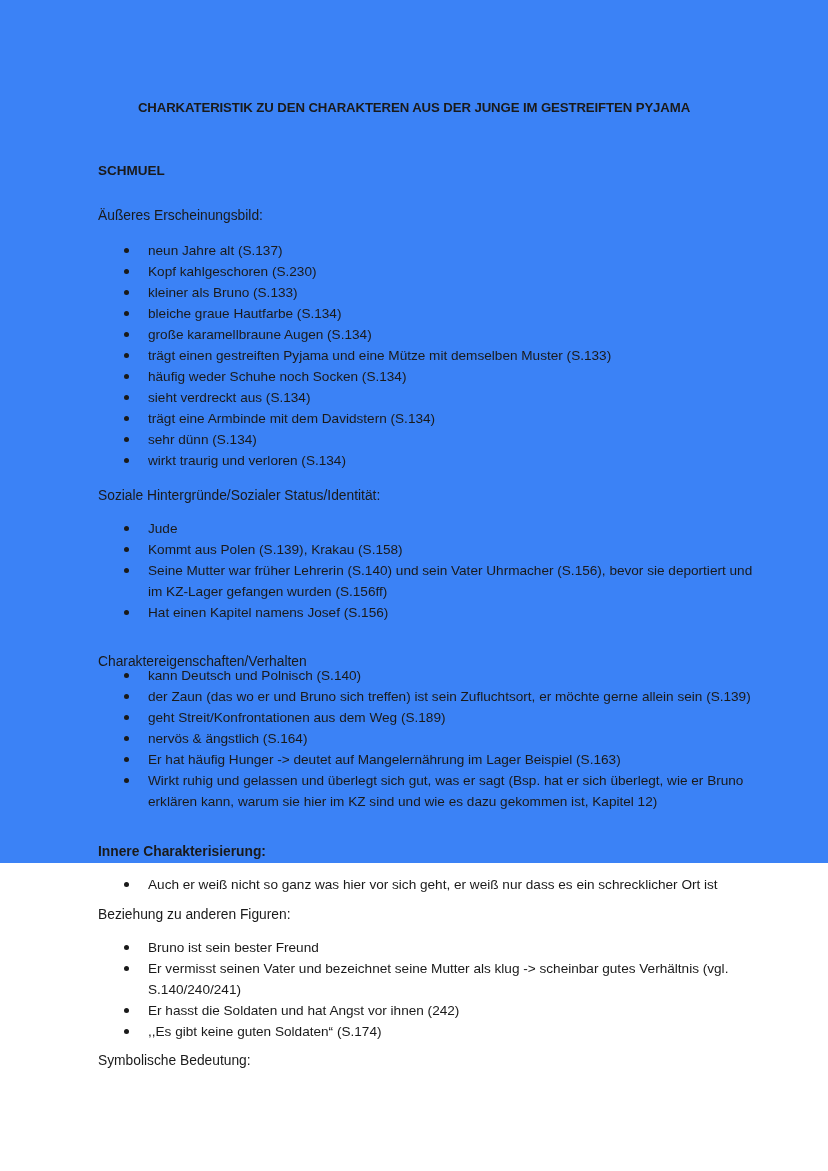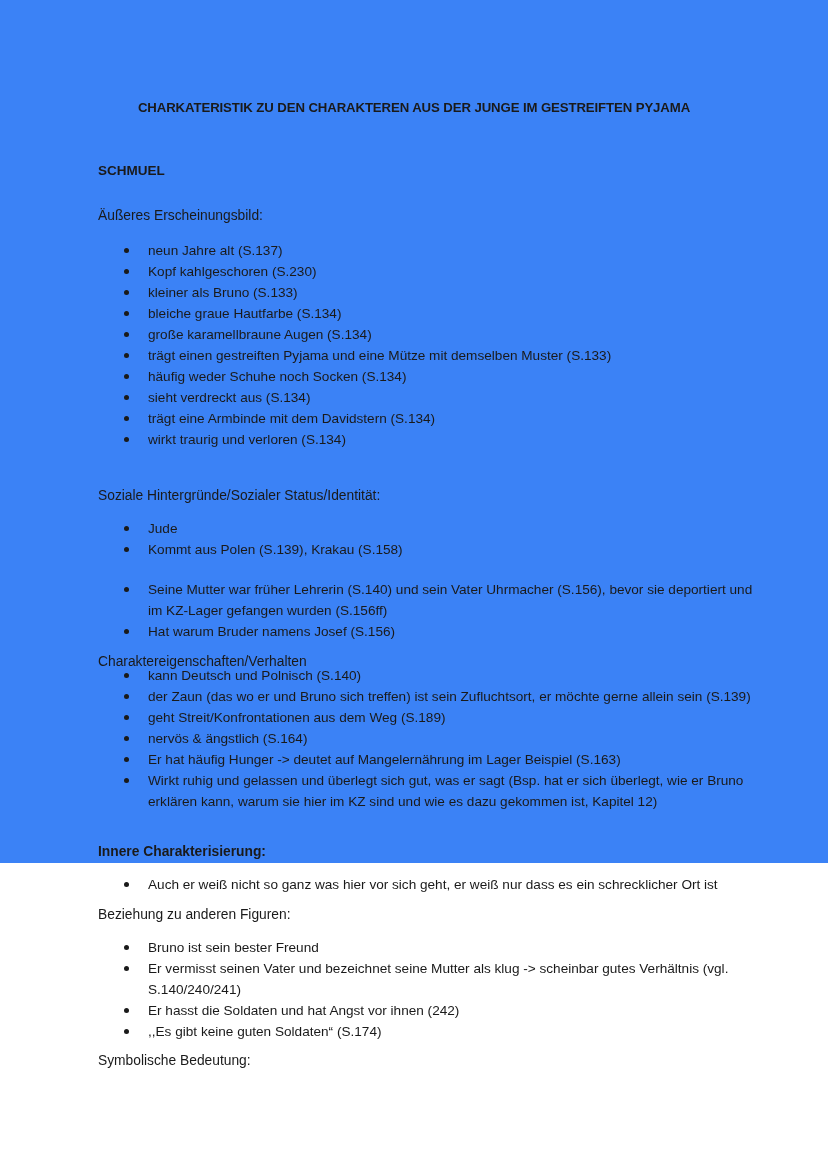--- a/index.html
+++ b/index.html
@@ -89,29 +89,30 @@
   <ul class="bullets" style="top:240px;">
     <li><span class="dot"></span><span>neun Jahre alt (S.137)</span></li>
     <li><span class="dot"></span><span>Kopf kahlgeschoren (S.230)</span></li>
     <li><span class="dot"></span><span>kleiner als Bruno (S.133)</span></li>
     <li><span class="dot"></span><span>bleiche graue Hautfarbe (S.134)</span></li>
     <li><span class="dot"></span><span>große karamellbraune Augen (S.134)</span></li>
     <li><span class="dot"></span><span class="nowrap">trägt einen gestreiften Pyjama und eine Mütze mit demselben Muster (S.133)</span></li>
     <li><span class="dot"></span><span>häufig weder Schuhe noch Socken (S.134)</span></li>
     <li><span class="dot"></span><span>sieht verdreckt aus (S.134)</span></li>
     <li><span class="dot"></span><span>trägt eine Armbinde mit dem Davidstern (S.134)</span></li>
+    <li><span class="dot"></span><span>sehr dünn (S.134)</span></li>
     <li><span class="dot"></span><span>wirkt traurig und verloren (S.134)</span></li>
   </ul>
 
   <div class="heading" style="top:487px;">Soziale Hintergründe/Sozialer Status/Identität:</div>
   <ul class="bullets" style="top:518px;">
     <li><span class="dot"></span><span>Jude</span></li>
     <li><span class="dot"></span><span>Kommt aus Polen (S.139), Krakau (S.158)</span></li>
-    <li style="padding-right:64px;margin-top:19px;"><span class="dot"></span><span>Seine Mutter war früher Lehrerin (S.140) und sein Vater Uhrmacher (S.156), bevor sie deportiert und im KZ-Lager gefangen wurden (S.156ff)</span></li>
-    <li><span class="dot"></span><span>Hat warum Bruder namens Josef (S.156)</span></li>
+    <li style="padding-right:64px;"><span class="dot"></span><span>Seine Mutter war früher Lehrerin (S.140) und sein Vater Uhrmacher (S.156), bevor sie deportiert und im KZ-Lager gefangen wurden (S.156ff)</span></li>
+    <li><span class="dot"></span><span>Hat einen Kapitel namens Josef (S.156)</span></li>
   </ul>
 
   <div class="heading" style="top:634px;margin-top:19px;">Charaktereigenschaften/Verhalten</div>
   <ul class="bullets" style="top:665px;">
     <li><span class="dot"></span><span>kann Deutsch und Polnisch (S.140)</span></li>
     <li style="padding-right:64px;"><span class="dot"></span><span>der Zaun (das wo er und Bruno sich treffen) ist sein Zufluchtsort, er möchte gerne allein sein (S.139)</span></li>
     <li><span class="dot"></span><span>geht Streit/Konfrontationen aus dem Weg (S.189)</span></li>
     <li><span class="dot"></span><span>nervös &amp; ängstlich (S.164)</span></li>
     <li><span class="dot"></span><span>Er hat häufig Hunger -&gt; deutet auf Mangelernährung im Lager Beispiel (S.163)</span></li>
     <li style="padding-right:67px;"><span class="dot"></span><span>Wirkt ruhig und gelassen und überlegt sich gut, was er sagt (Bsp. hat er sich überlegt, wie er Bruno erklären kann, warum sie hier im KZ sind und wie es dazu gekommen ist, Kapitel 12)</span></li>

